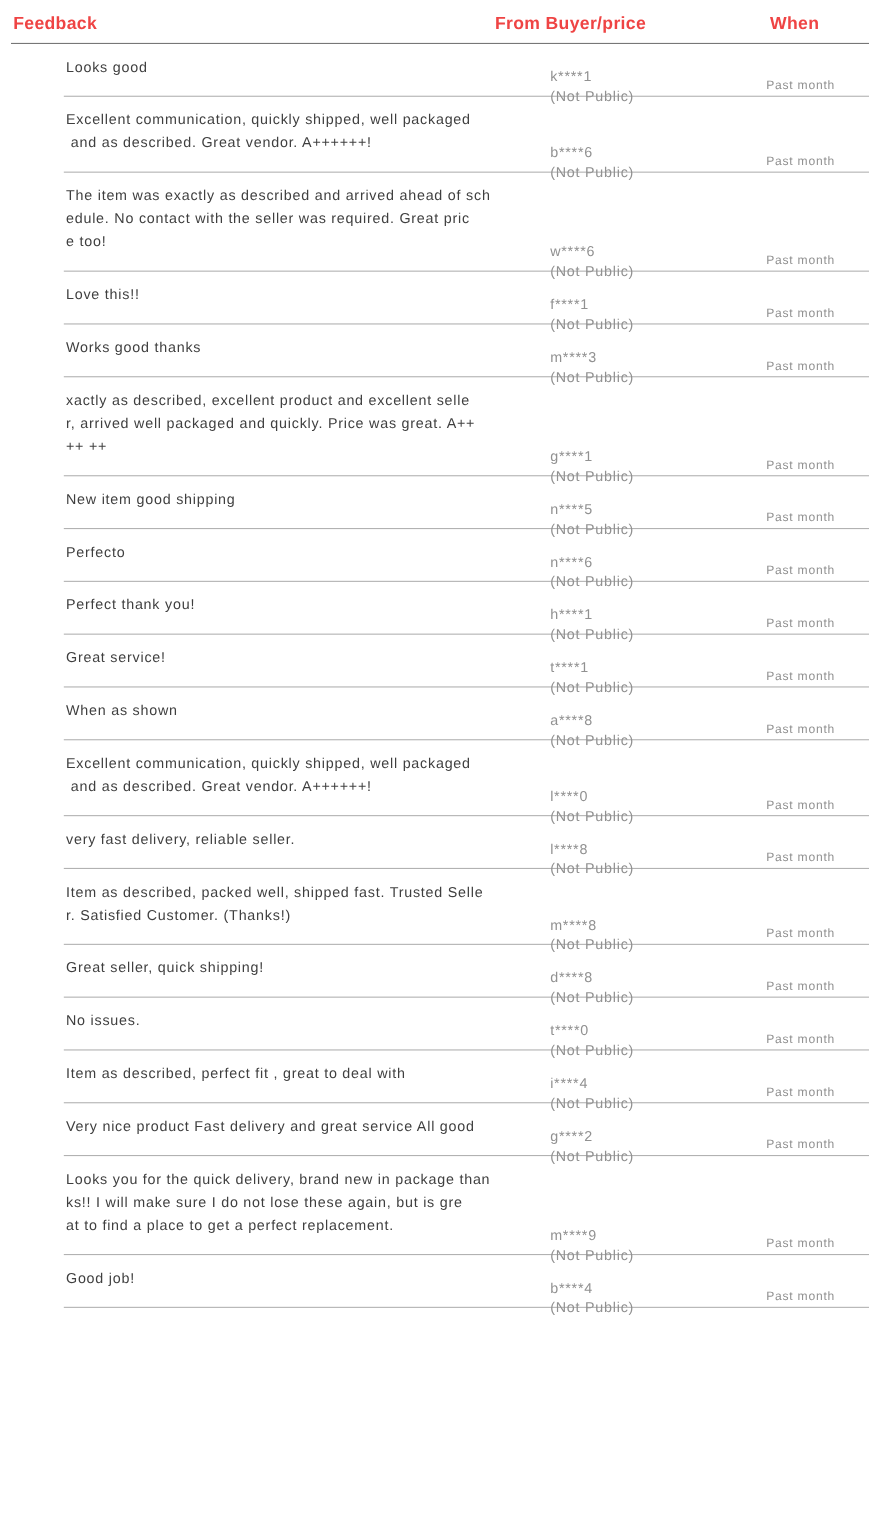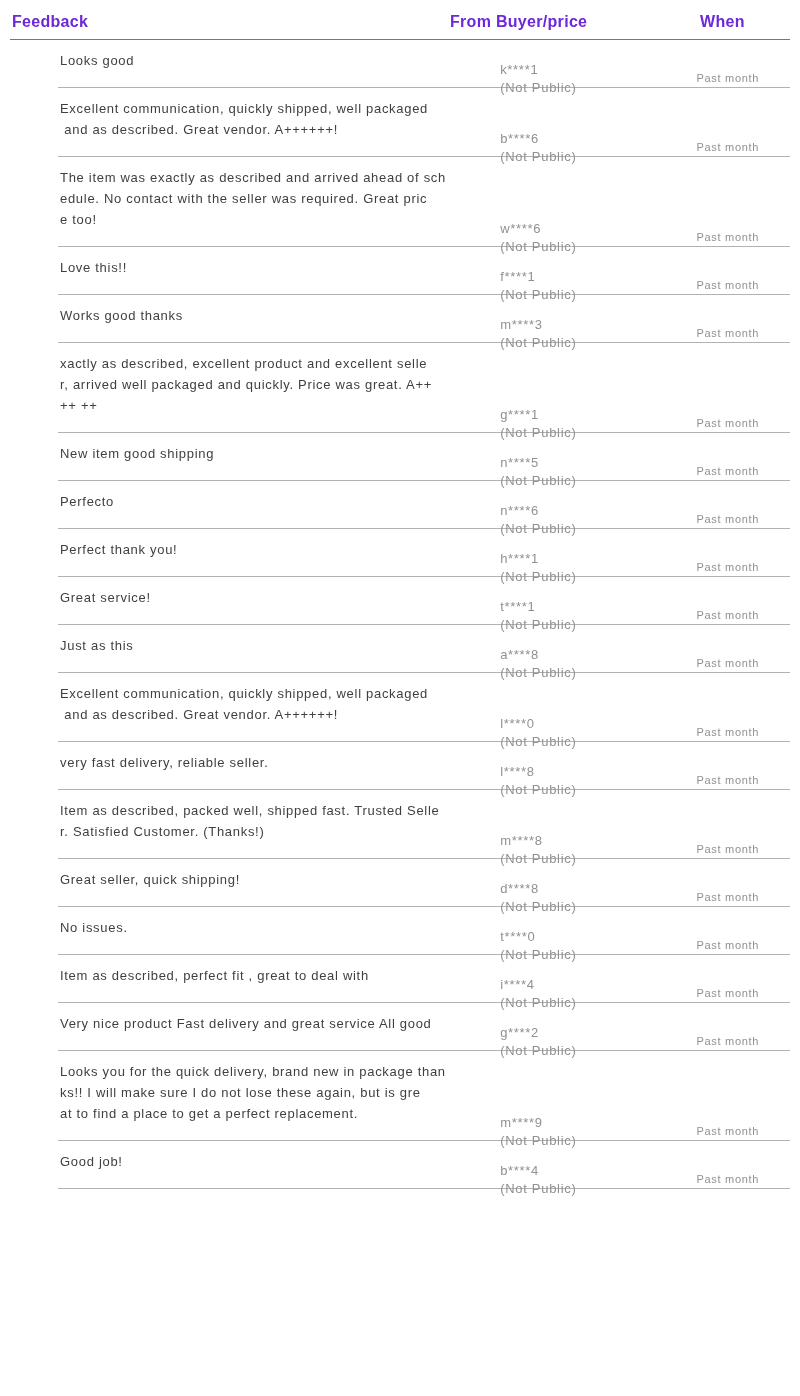--- a/index.html
+++ b/index.html
@@ -21,21 +21,21 @@
   .thead {
     display: flex;
     align-items: flex-start;
     padding-top: 13px;
     height: 26px;
     border-bottom: 1px solid #777777;
   }
   .thead .hcell {
     font-size: 16px;
     font-weight: bold;
-    color: #6d28d9;
+    color: #ef4444;
     letter-spacing: 0.3px;
     box-sizing: content-box;
   }
   .h-fb   { width: 438px; padding-left: 2px; }
   .h-buyer{ width: 240px; }
   .h-when { width: 90px;  padding-left: 10px; }
 
   
   .row {
     display: flex;
@@ -178,21 +178,21 @@
   <div class="row">
     <div class="c-fb">Great service!</div>
     <div class="c-buyer">
       <span class="uname">t****1</span>
       <span class="privacy">(Not Public)</span>
     </div>
     <div class="c-when">Past month</div>
   </div>
 
   <div class="row">
-    <div class="c-fb">Just as this</div>
+    <div class="c-fb">When as shown</div>
     <div class="c-buyer">
       <span class="uname">a****8</span>
       <span class="privacy">(Not Public)</span>
     </div>
     <div class="c-when">Past month</div>
   </div>
 
   <div class="row">
     <div class="c-fb">Excellent communication, quickly shipped, well packaged
  and as described. Great vendor. A++++++!</div>

